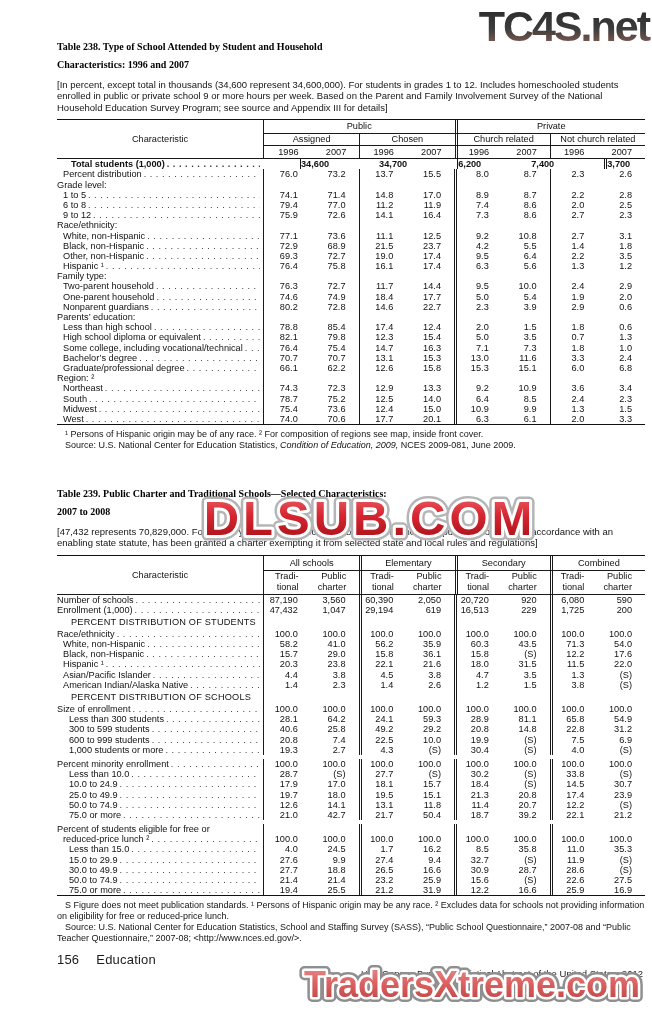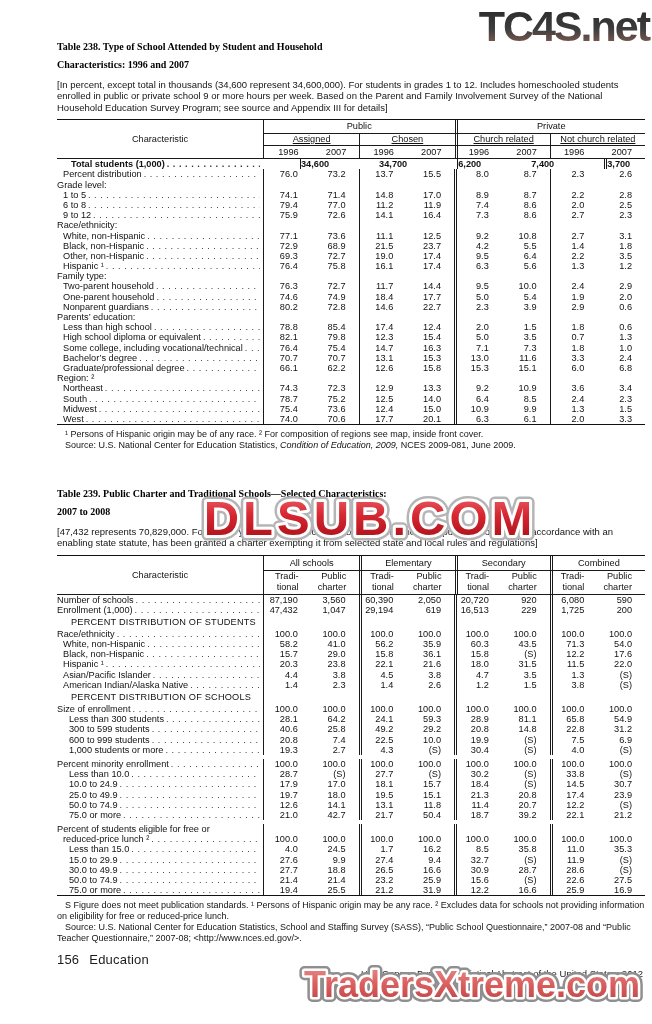--- a/index.html
+++ b/index.html
@@ -23,21 +23,21 @@
   .hlabel { width:206px; display:flex; align-items:center; justify-content:center; font-size:9.2px; }
   .hdata { flex:1; display:flex; flex-direction:column; border-left:1px solid #1a1a1a; }
   .hr1 { display:grid; height:13px; }
   .t238h .hr1 { grid-template-columns:1fr 1fr; }
   .t239h .hr1 { grid-template-columns:repeat(4,1fr); height:14px; }
   .hr1 > div { text-align:center; font-size:9.2px; line-height:13px; border-bottom:1px solid #1a1a1a; }
   .t239h .hr1 > div { line-height:14px; }
   .t238h .hr1 > :nth-child(2) { border-left:3px double #1a1a1a; }
   .t239h .hr1 > :nth-child(n+2) { border-left:3px double #1a1a1a; }
   .hr2 { display:grid; grid-template-columns:repeat(4,1fr); height:13px; }
-  .hr2 > div { text-align:center; font-size:9.2px; line-height:13px; border-bottom:1px solid #1a1a1a; white-space:nowrap; overflow:hidden;text-decoration:underline; }
+  .hr2 > div { text-align:center; font-size:9.2px; line-height:13px; border-bottom:1px solid #1a1a1a; white-space:nowrap; overflow:hidden; }
   .hr2 > :nth-child(2) { border-left:1px solid #1a1a1a; }
   .hr2 > :nth-child(3) { border-left:3px double #1a1a1a; }
   .hr2 > :nth-child(4) { border-left:1px solid #1a1a1a; }
   .hr3 { display:grid; grid-template-columns:repeat(8,1fr); height:12px; }
   .hr3 > div { text-align:right; padding-right:13px; font-size:9.2px; line-height:12px; }
   .hr3 > :nth-child(3) { border-left:1px solid #1a1a1a; }
   .hr3 > :nth-child(5) { border-left:3px double #1a1a1a; }
   .hr3 > :nth-child(7) { border-left:1px solid #1a1a1a; }
   .hrc { display:grid; grid-template-columns:repeat(8,1fr); height:24px; }
   .hrc > div { text-align:right; padding:1px 13px 0 0; font-size:9.2px; line-height:11px; }
@@ -65,21 +65,21 @@
   .fnote { margin-top:4px; font-size:9px; line-height:10.8px; color:#141414; }
   .fnote p { text-indent:8px; }
   .fnote .wrapblock { text-indent:0; }
   .fnote .wrapblock .first { text-indent:8px; display:block; }
   .it { font-style:italic; }
 
   .t239block { margin-top:34px; }
 
   
   .pgfoot { position:absolute; left:57px; top:952px; font-size:13px; color:#1c1c1c; letter-spacing:0.2px; }
-  .pgfoot .num { margin-right:10px; }
+  .pgfoot .num { margin-right:17px; }
   .credit { position:absolute; right:9px; top:968px; font-size:9.5px; color:#1c1c1c; }
 
   
   .wm { position:absolute; pointer-events:none; }
   .wm-top { right:0; top:0; }
   .wm-mid { left:158px; top:484px; }
   .wm-bot { left:286px; top:956px; }
 </style>
 </head>
 <body>

